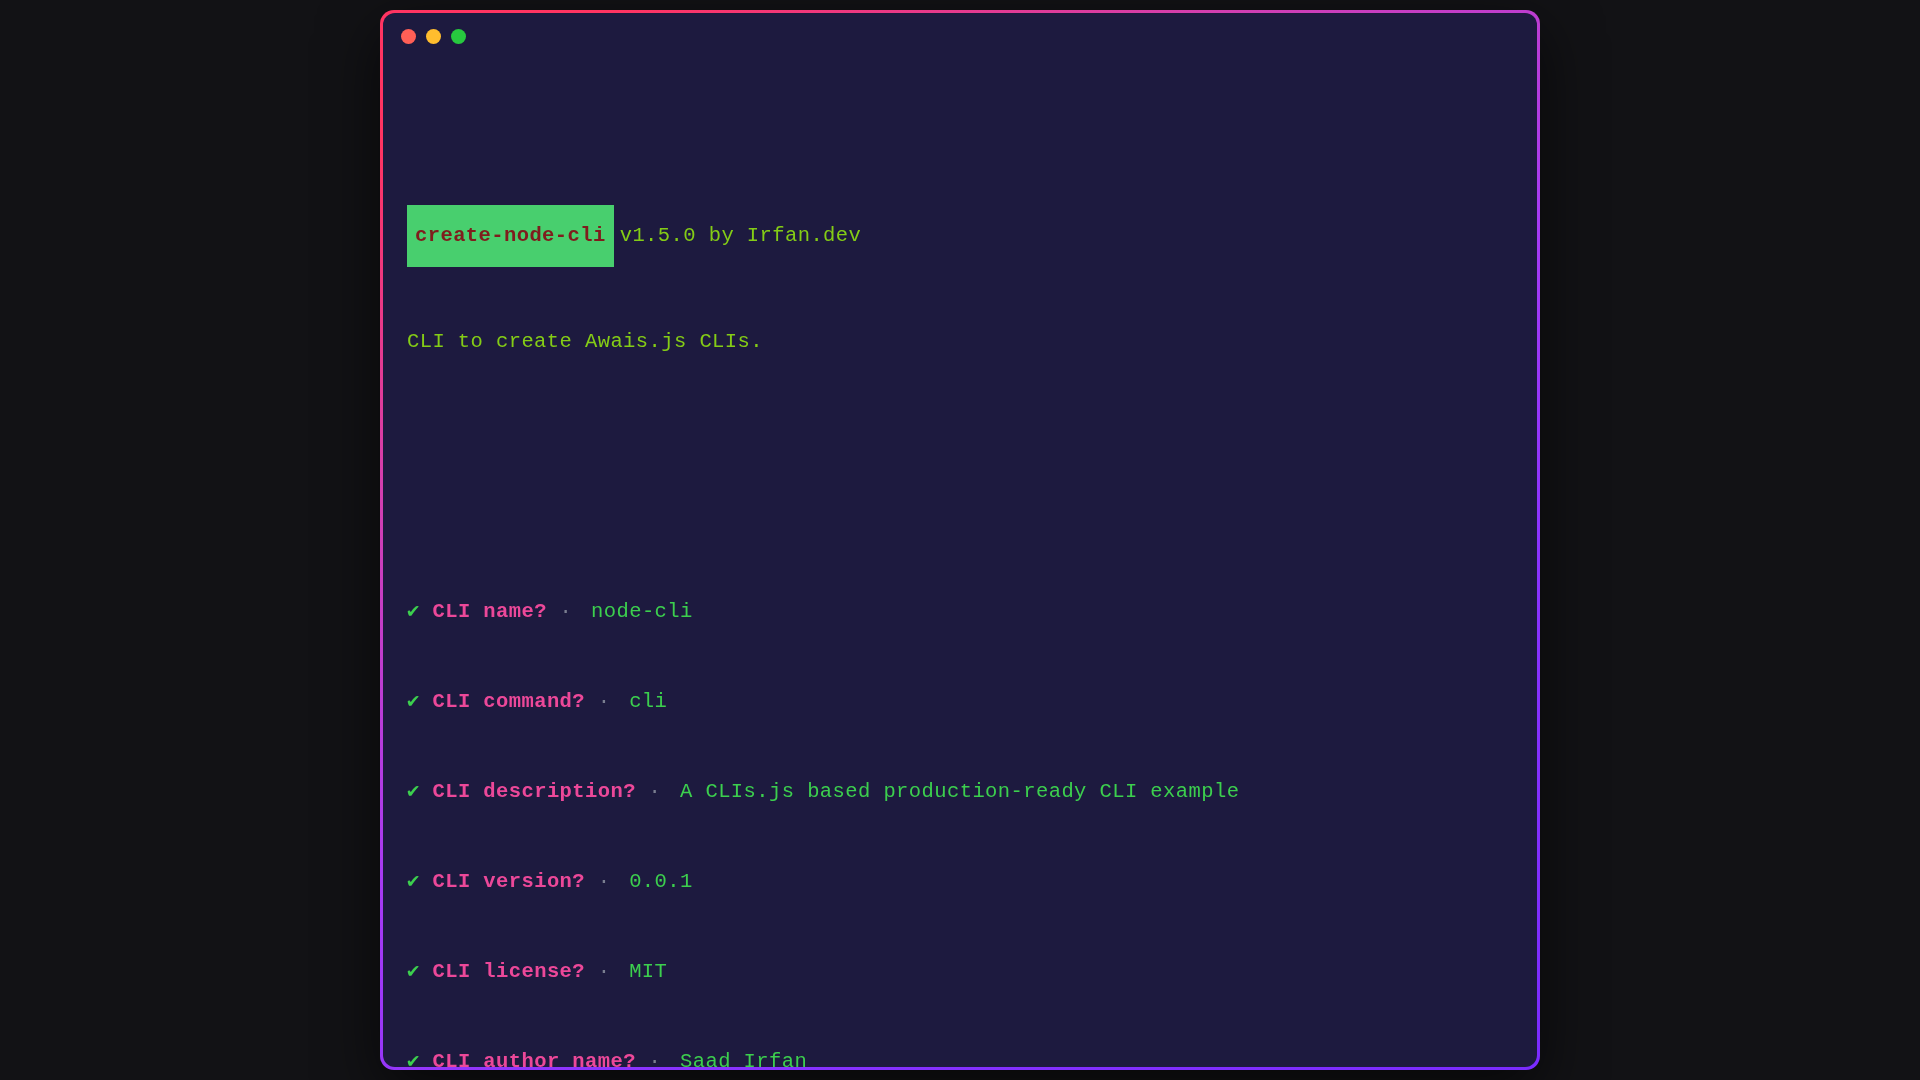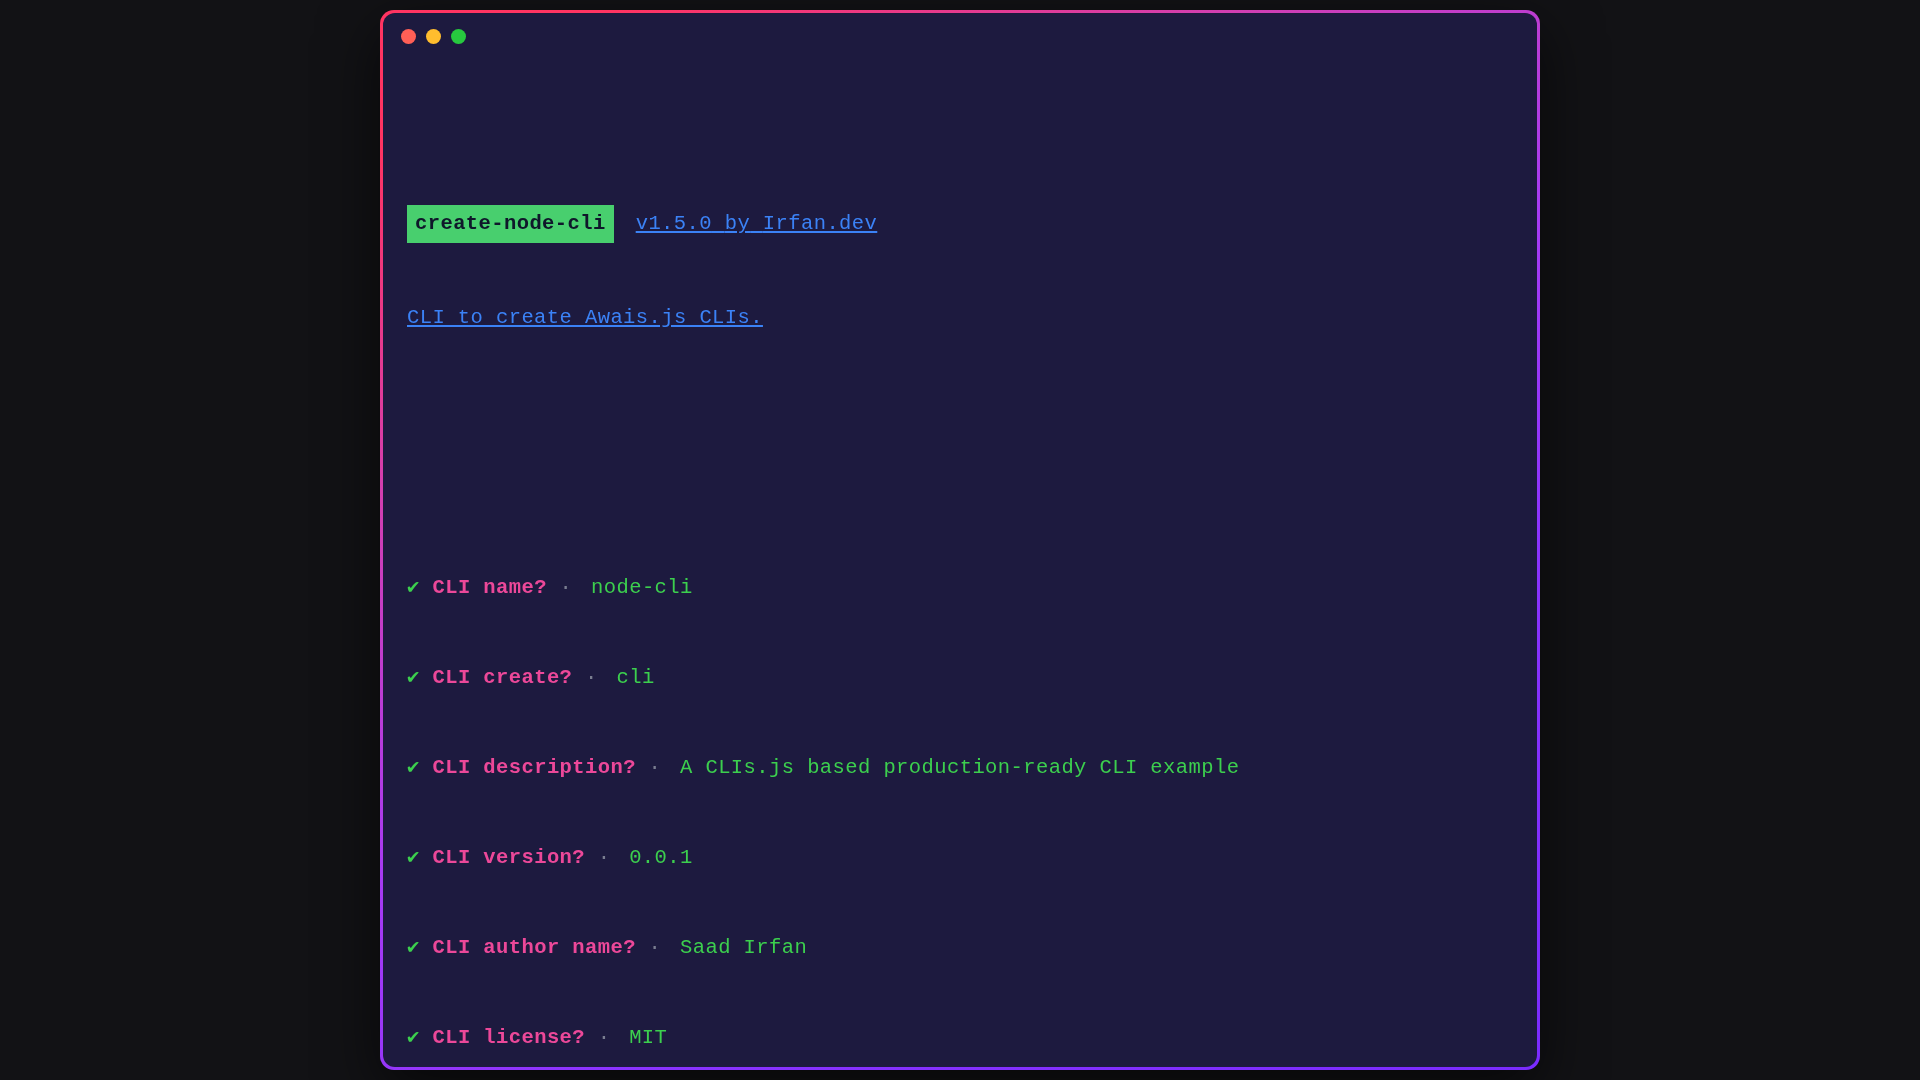--- a/index.html
+++ b/index.html
@@ -66,27 +66,27 @@
     padding: 26px 24px 20px 24px;
     font-size: 20.5px;
     line-height: 30px;
     letter-spacing: 0.02em;
     white-space: pre;
   }
 
   .badge {
     display: inline-block;
     background: #48cf6e;
-    color: #0f172a;
-    padding: 4px 8px;
-    margin-right: 22px;
+    color: #7f1d1d;
+    padding: 16px 8px;
+    margin-right: 6px;
     font-weight: 700;
   }
 
-  .dim   { color: #3b82f6; text-decoration: underline; }
+  .dim   { color: #84cc16; }
   .white { color: #ec4899; font-weight: 700; }
   .green { color: #3ccf4e; margin-left: 6px; }
   .tick  { color: #3ccf4e; font-weight: 700; }
   .sep   { color: #7a7e90; }
 
   .row { white-space: pre; }
   .spacer { height: 30px; }
 </style>
 </head>
 <body>
@@ -104,25 +104,25 @@
       <div class="term">
 
         
         <div class="row"><span class="badge">create-node-cli</span><span class="dim">v1.5.0</span><span class="dim"> </span><span class="dim">by</span><span class="dim"> </span><span class="dim">Irfan.dev</span></div>
         <div class="row dim">CLI to create Awais.js CLIs.</div>
 
         <div class="spacer"></div>
 
         
         <div class="row"><span class="tick">✔ </span><span class="white">CLI name?</span><span class="sep"> · </span><span class="green">node-cli</span></div>
-        <div class="row"><span class="tick">✔ </span><span class="white">CLI create?</span><span class="sep"> · </span><span class="green">cli</span></div>
+        <div class="row"><span class="tick">✔ </span><span class="white">CLI command?</span><span class="sep"> · </span><span class="green">cli</span></div>
         <div class="row"><span class="tick">✔ </span><span class="white">CLI description?</span><span class="sep"> · </span><span class="green">A CLIs.js based production-ready CLI example</span></div>
         <div class="row"><span class="tick">✔ </span><span class="white">CLI version?</span><span class="sep"> · </span><span class="green">0.0.1</span></div>
+        <div class="row"><span class="tick">✔ </span><span class="white">CLI license?</span><span class="sep"> · </span><span class="green">MIT</span></div>
         <div class="row"><span class="tick">✔ </span><span class="white">CLI author name?</span><span class="sep"> · </span><span class="green">Saad Irfan</span></div>
-        <div class="row"><span class="tick">✔ </span><span class="white">CLI license?</span><span class="sep"> · </span><span class="green">MIT</span></div>
         
         
 
         
 
         
 
         
 
         

